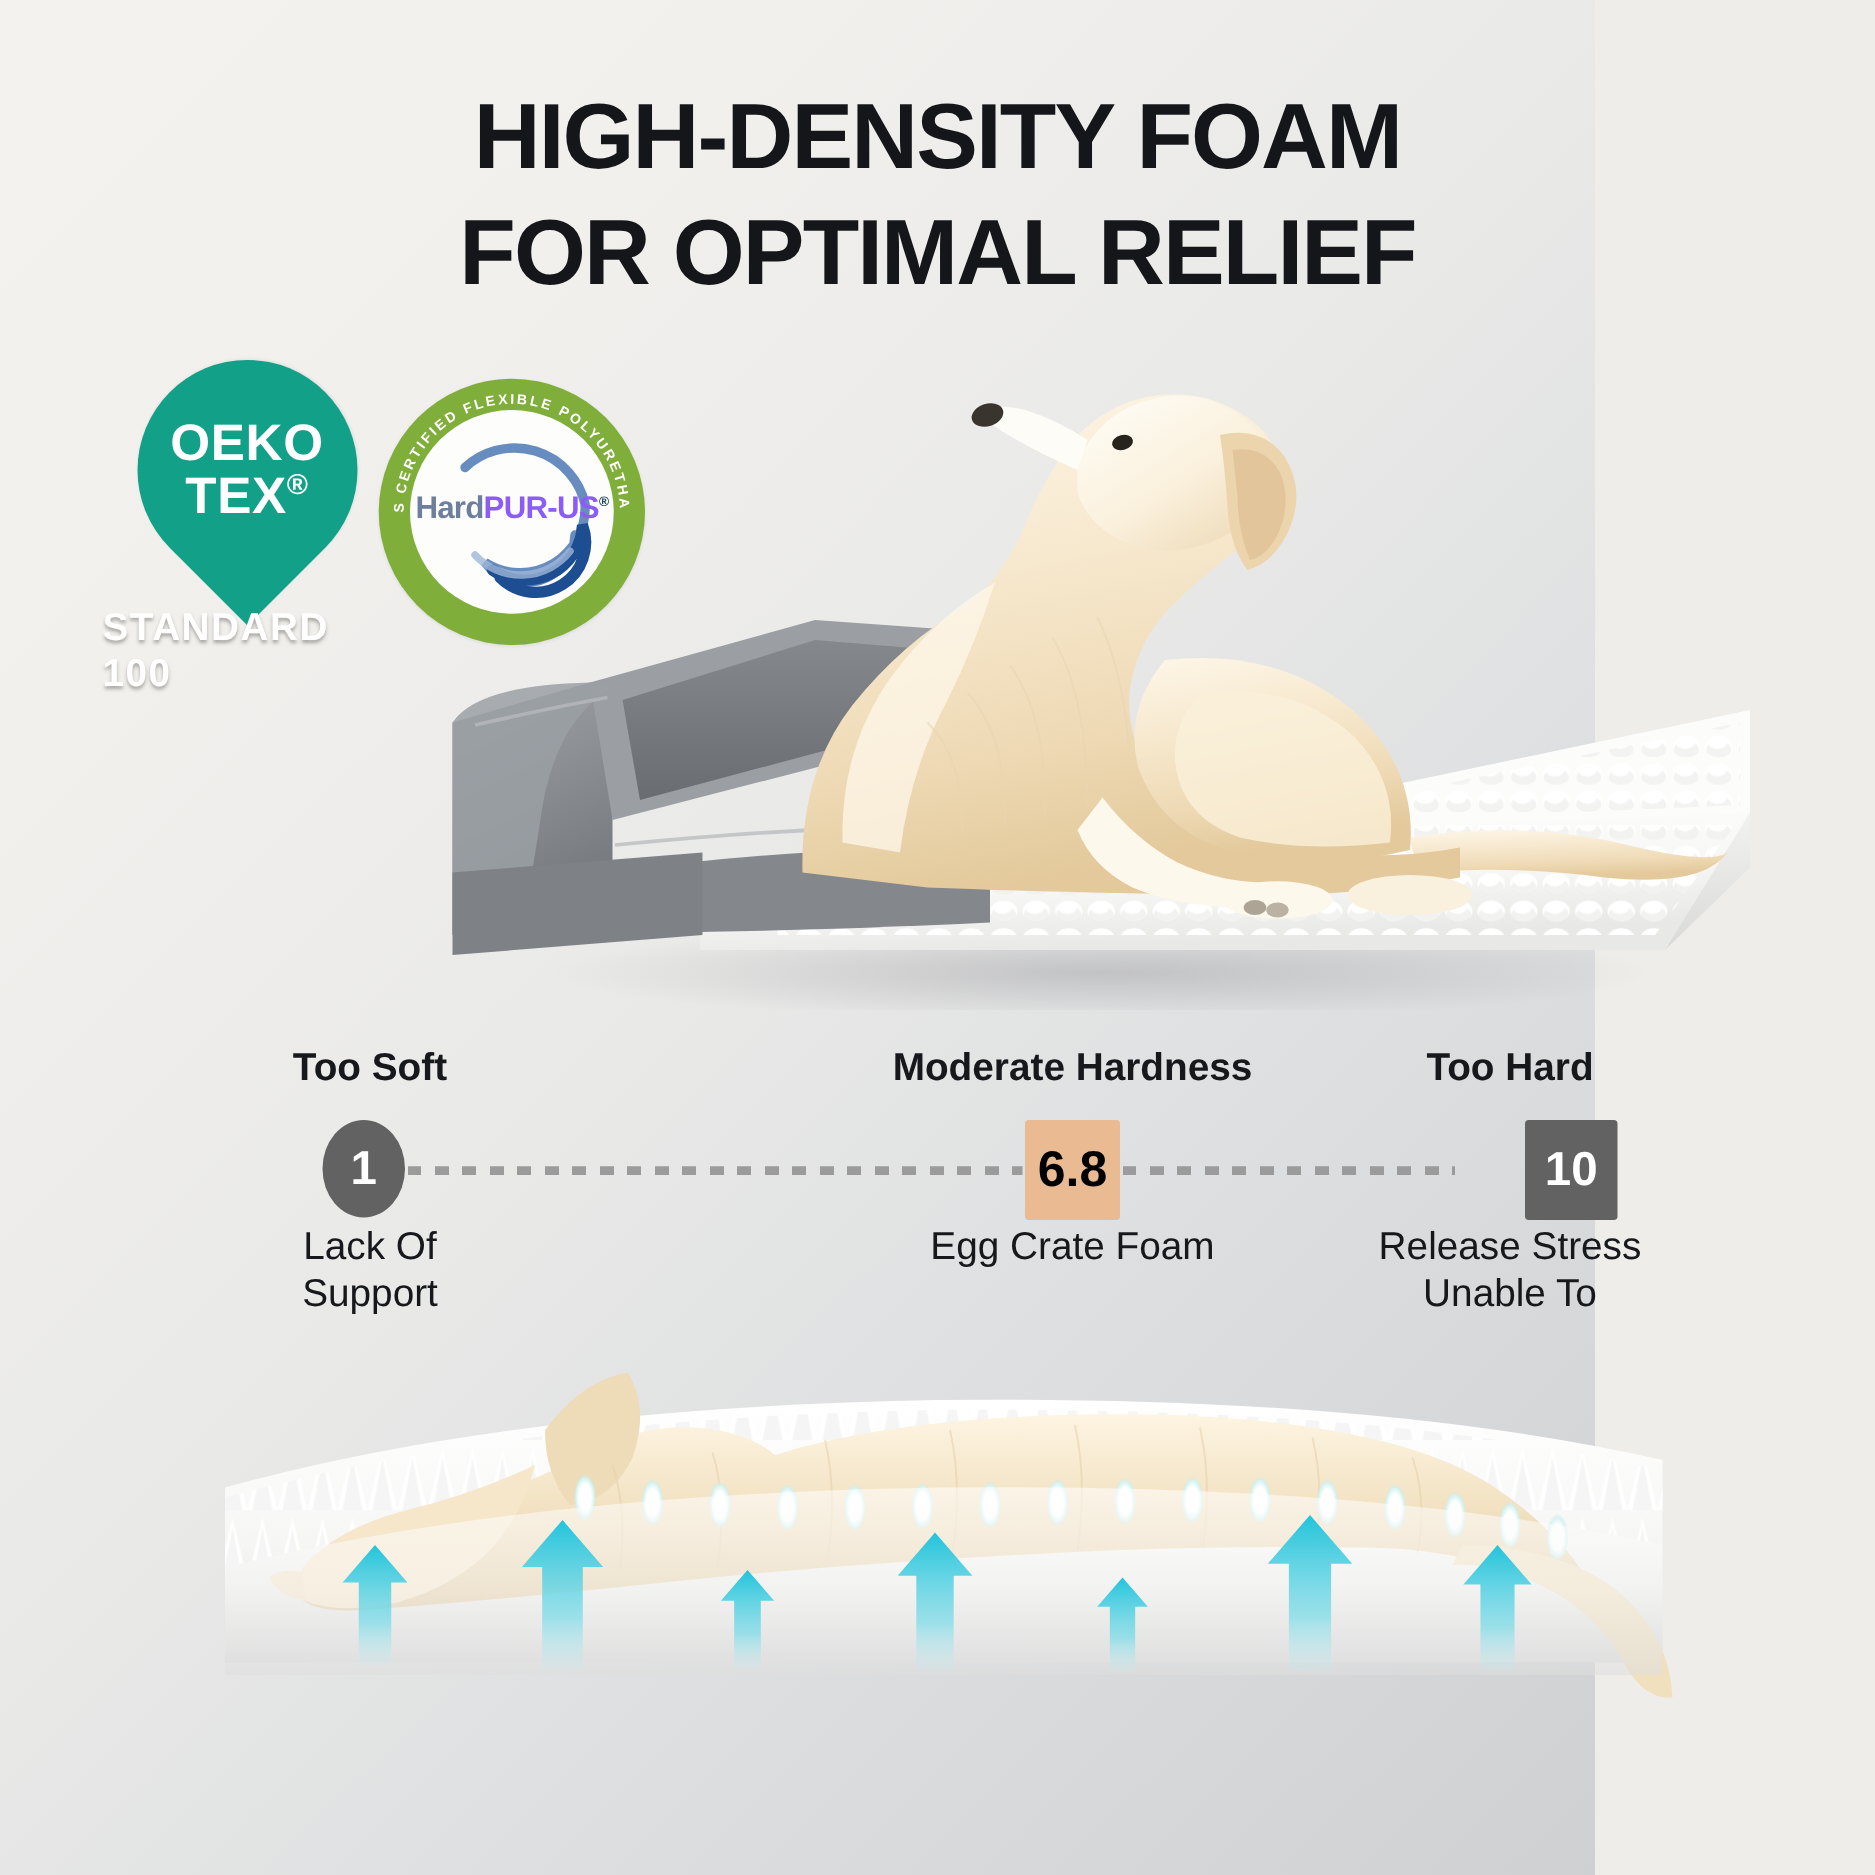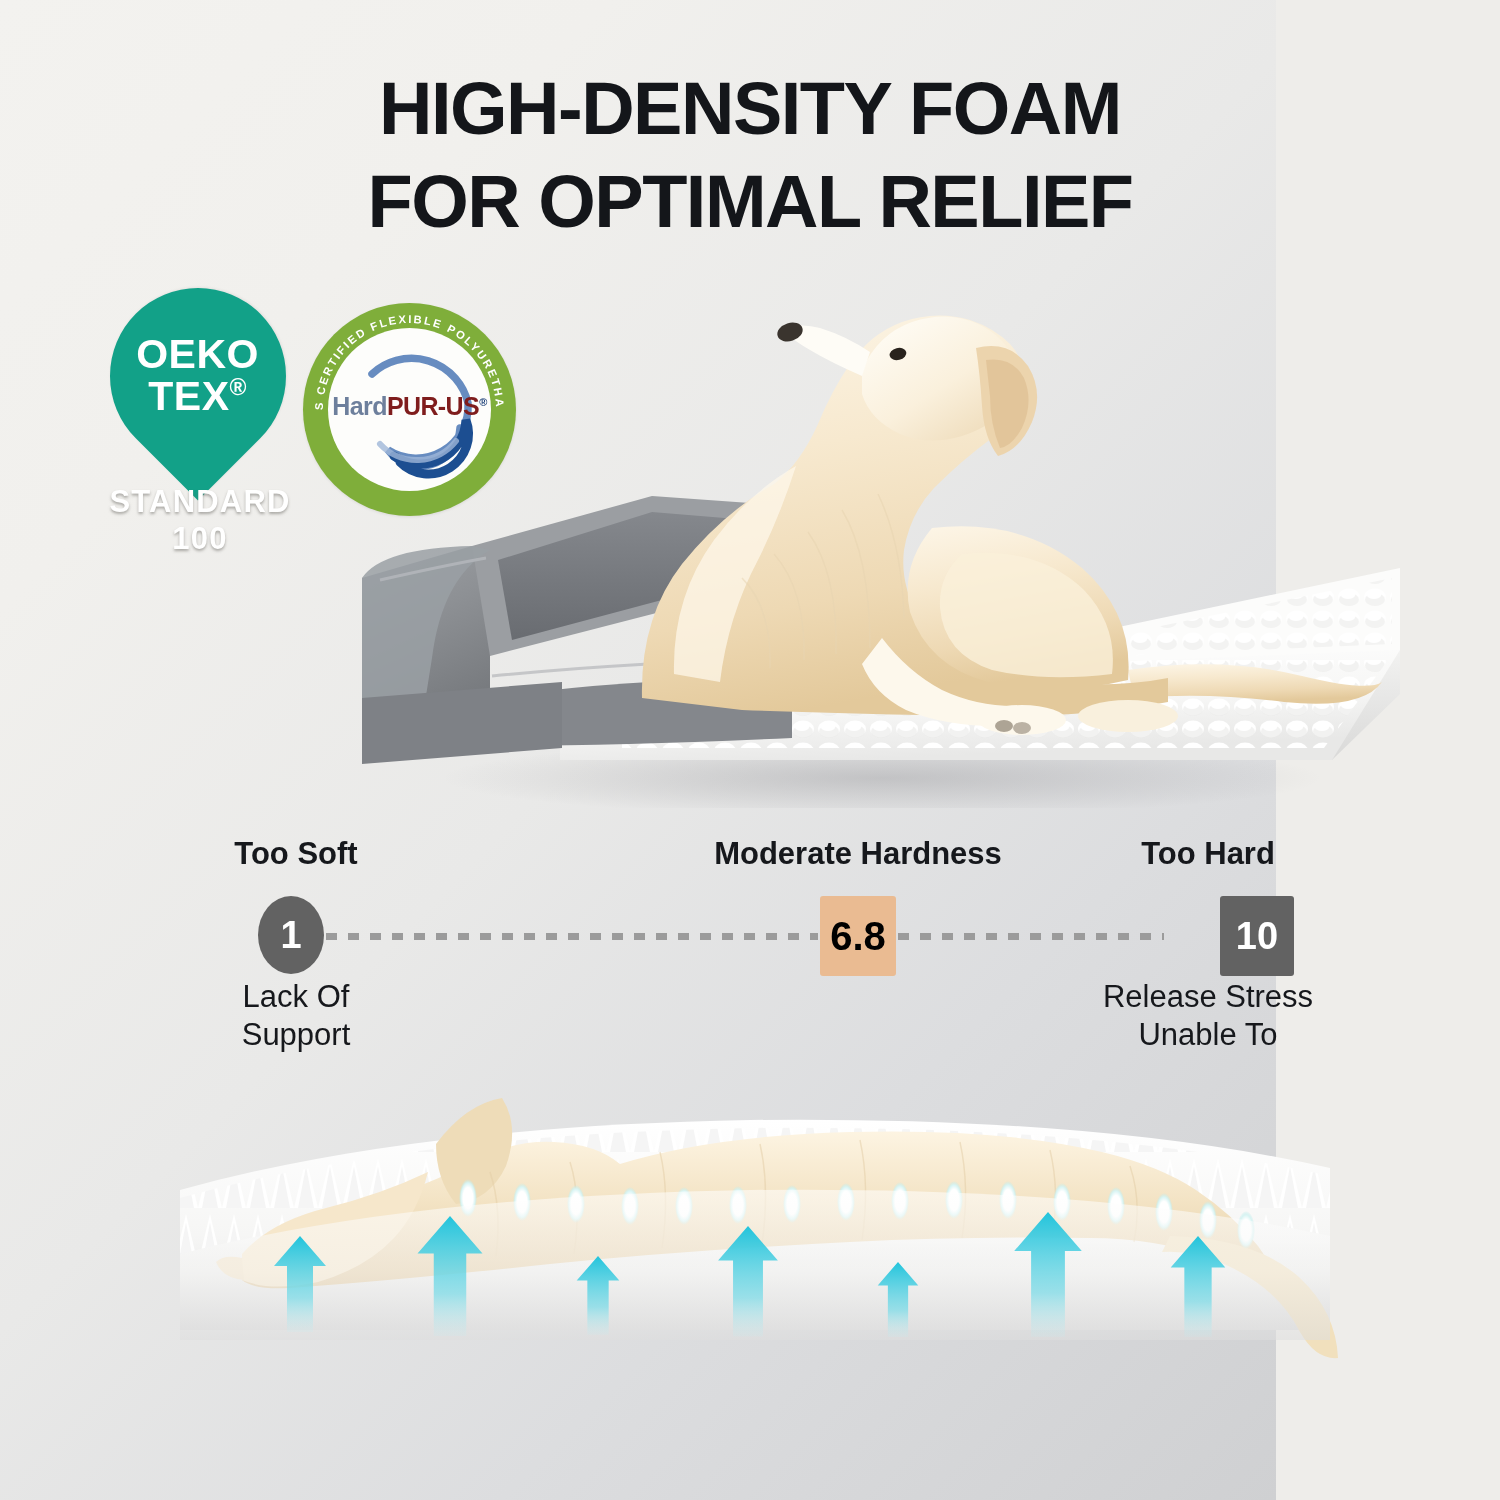--- a/index.html
+++ b/index.html
@@ -44,21 +44,21 @@
     text-align:center;
     color:#ffffff;
     font-weight:700;
     line-height:1.02;
     font-size:41px;
     letter-spacing:.5px;
   }
   .oeko-inner .reg { font-size:23px; vertical-align:super; }
   .oeko-std {
     position:absolute; left:-28px; top:196px; width:236px;
-    text-align:center; color:#ffffff; font-weight:700;
+    color:#ffffff; font-weight:700;
     font-size:31px; line-height:1.18; letter-spacing:1.2px;
     text-shadow:0 2px 3px rgba(110,108,102,.55);
   }
 
   
   .certi {
     position:absolute; left:303px; top:303px;
     width:213px; height:213px; border-radius:50%;
     background:#7fae3a;
     box-shadow:0 1px 3px rgba(0,0,0,.08);
@@ -69,21 +69,21 @@
     border-radius:50%; background:#fdfdfb;
     overflow:hidden;
   }
   .certi-swirl { position:absolute; left:0; top:0; }
   .certi-name {
     position:absolute; left:0; top:64px; width:163px;
     text-align:center; font-size:25px; font-weight:700;
     letter-spacing:-.6px; white-space:nowrap;
   }
   .certi-name .c1 { color:#6d7f9c; }
-  .certi-name .c2 { color:#7f1d1d; }
+  .certi-name .c2 { color:#8b5cf6; }
   .certi-name .c3 { font-size:11px; vertical-align:super; color:#1c3f78; }
   .certi-arc-text { position:absolute; left:0; top:0; }
 
   
   .hero { position:absolute; left:322px; top:278px; width:1080px; height:530px; }
 
   
   .scale { position:absolute; left:0; top:836px; width:1500px; height:210px; }
   .scale-top-lbl {
     position:absolute; font-size:31px; color:#16181c;
@@ -306,20 +306,21 @@
   <div class="scale">
 
     <div class="scale-top-lbl" style="left:186px; top:0; width:220px;">Too Soft</div>
     <div class="scale-top-lbl" style="left:708px; top:0; width:300px;">Moderate Hardness</div>
     <div class="scale-top-lbl" style="left:1098px; top:0; width:220px;">Too Hard</div>
 
     <div class="dash-line" style="left:326px; top:97px; width:492px;"></div>
     <div class="dash-line" style="left:898px; top:97px; width:266px;"></div>
 
     <div class="scale-bot-lbl" style="left:186px; top:142px; width:220px;">Lack Of Support</div>
+    <div class="scale-bot-lbl" style="left:708px; top:142px; width:300px;">Egg Crate Foam</div>
     <div class="scale-bot-lbl" style="left:1088px; top:142px; width:240px;">
       <div>Release Stress</div>
       <div>Unable To</div>
     </div>
   </div>
 
   <div class="marker-1">1</div>
   <div class="marker-68">6.8</div>
   <div class="marker-10">10</div>
 

